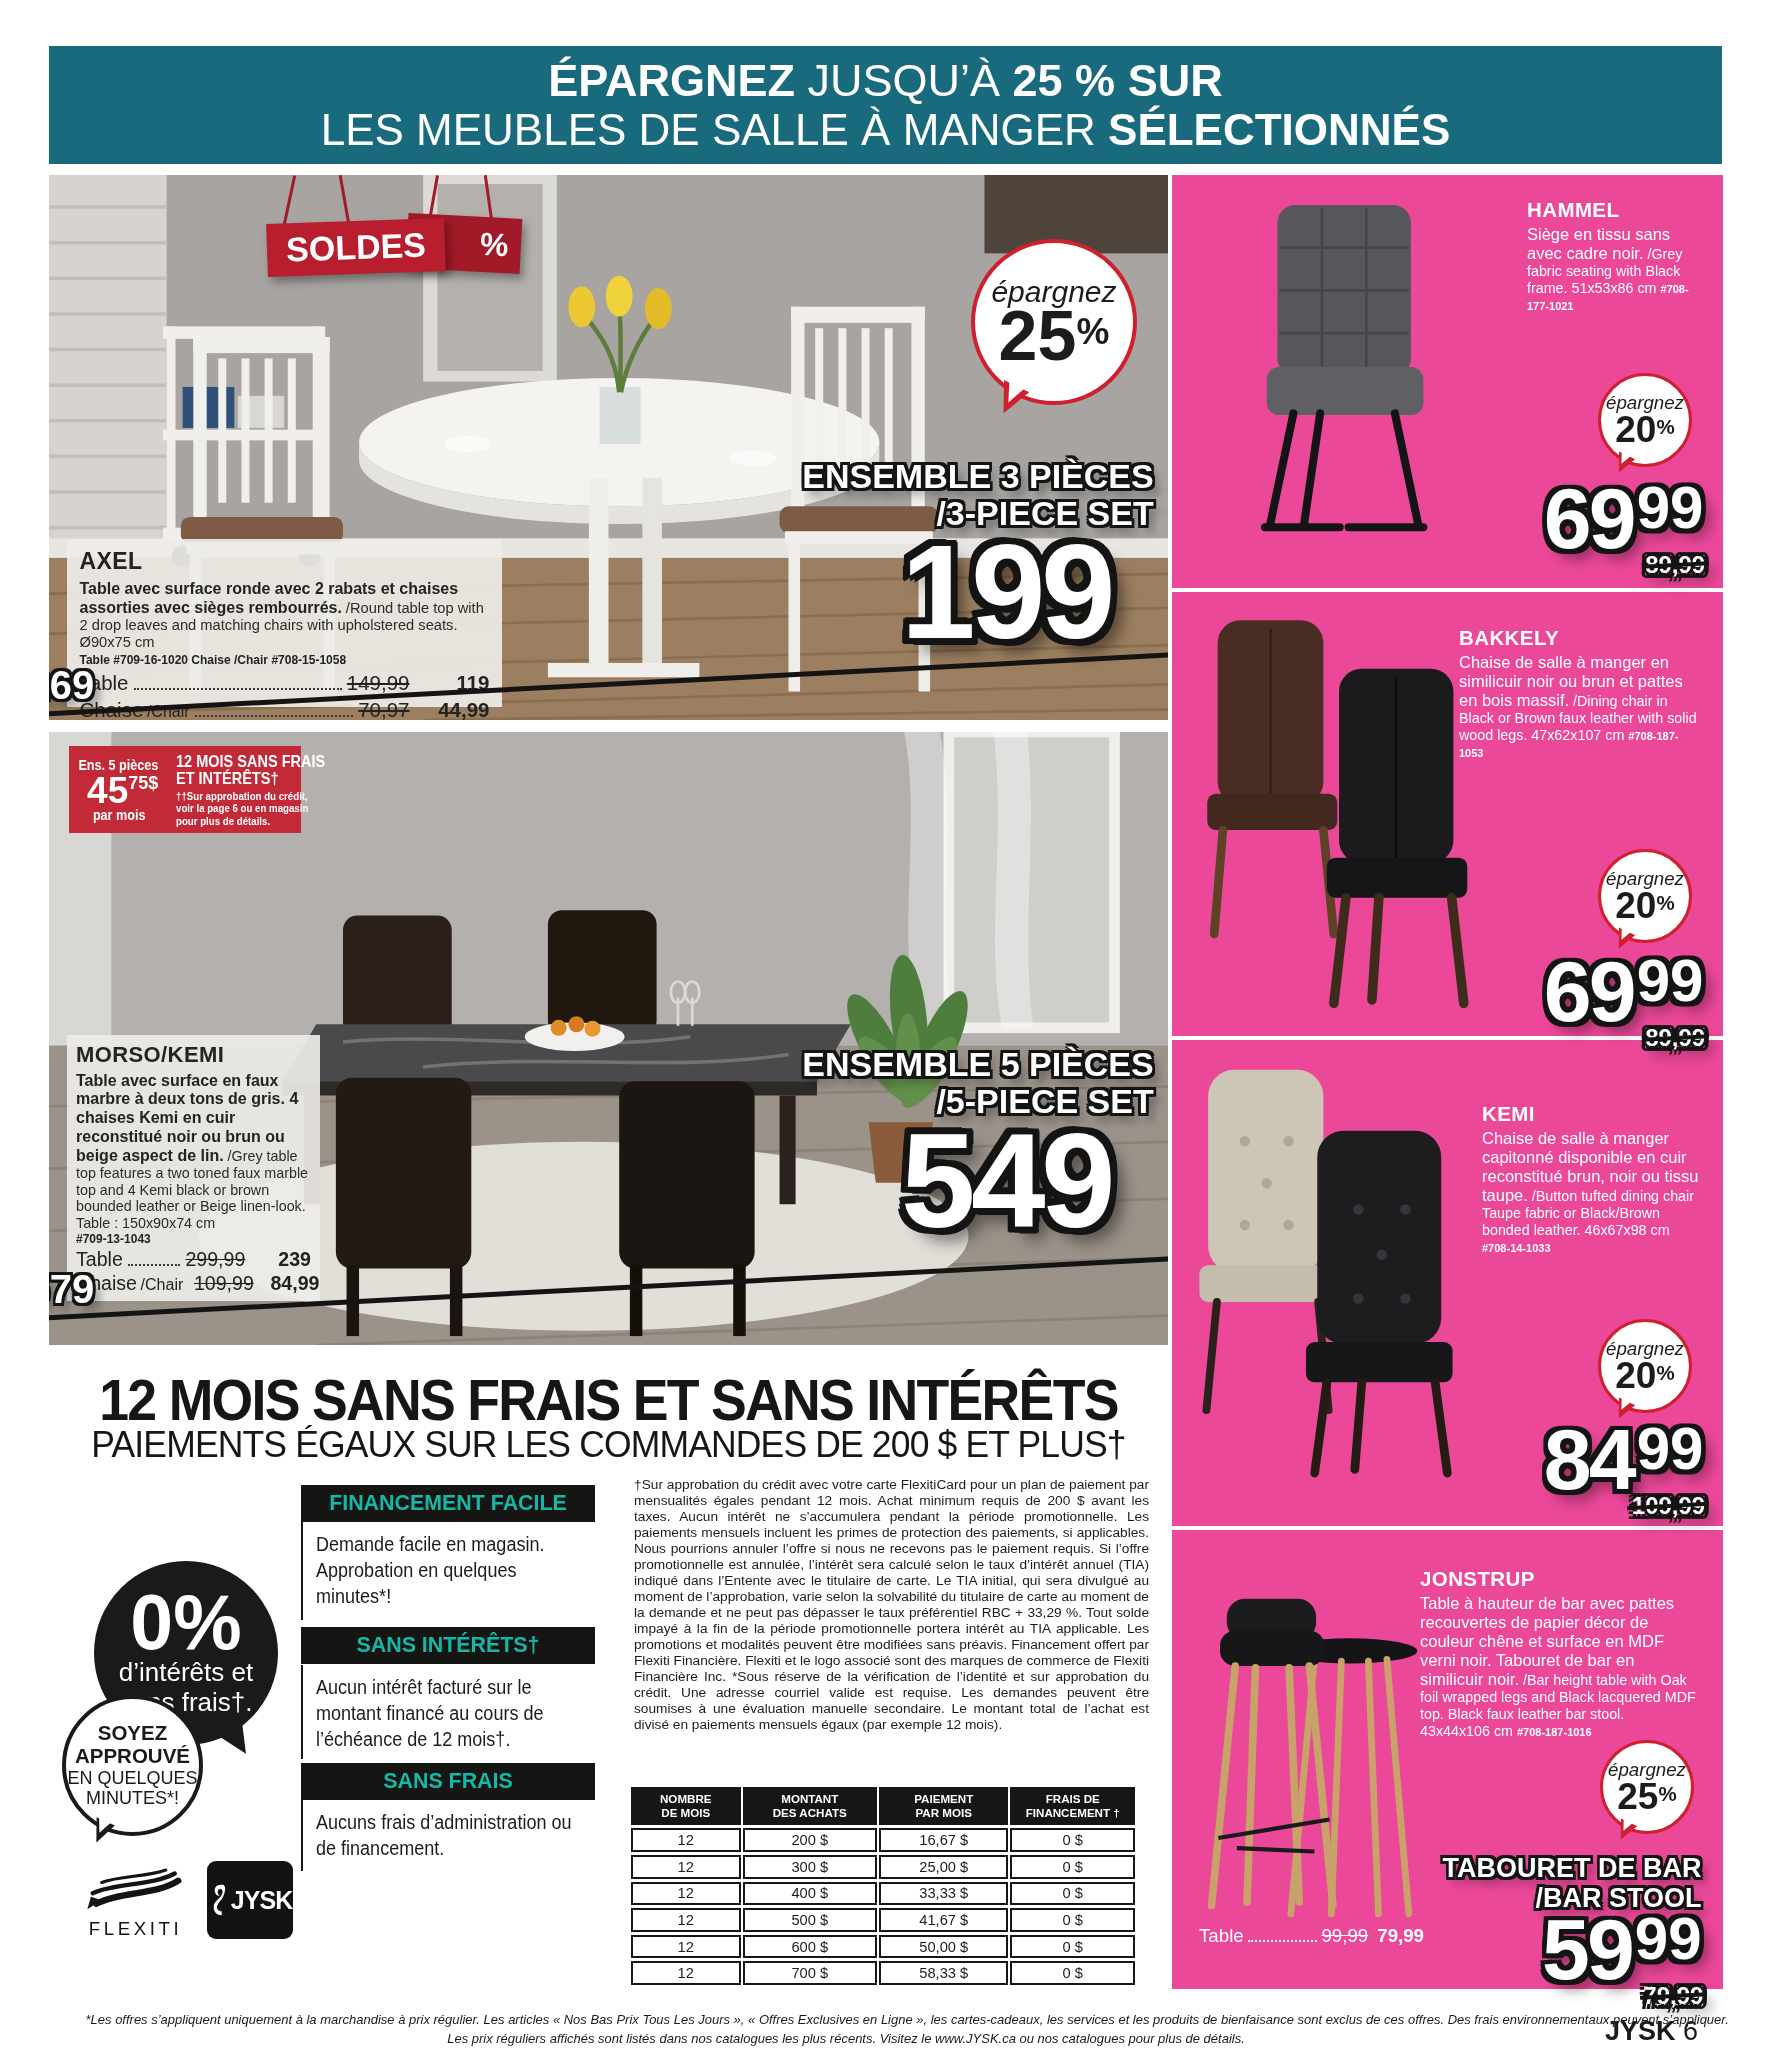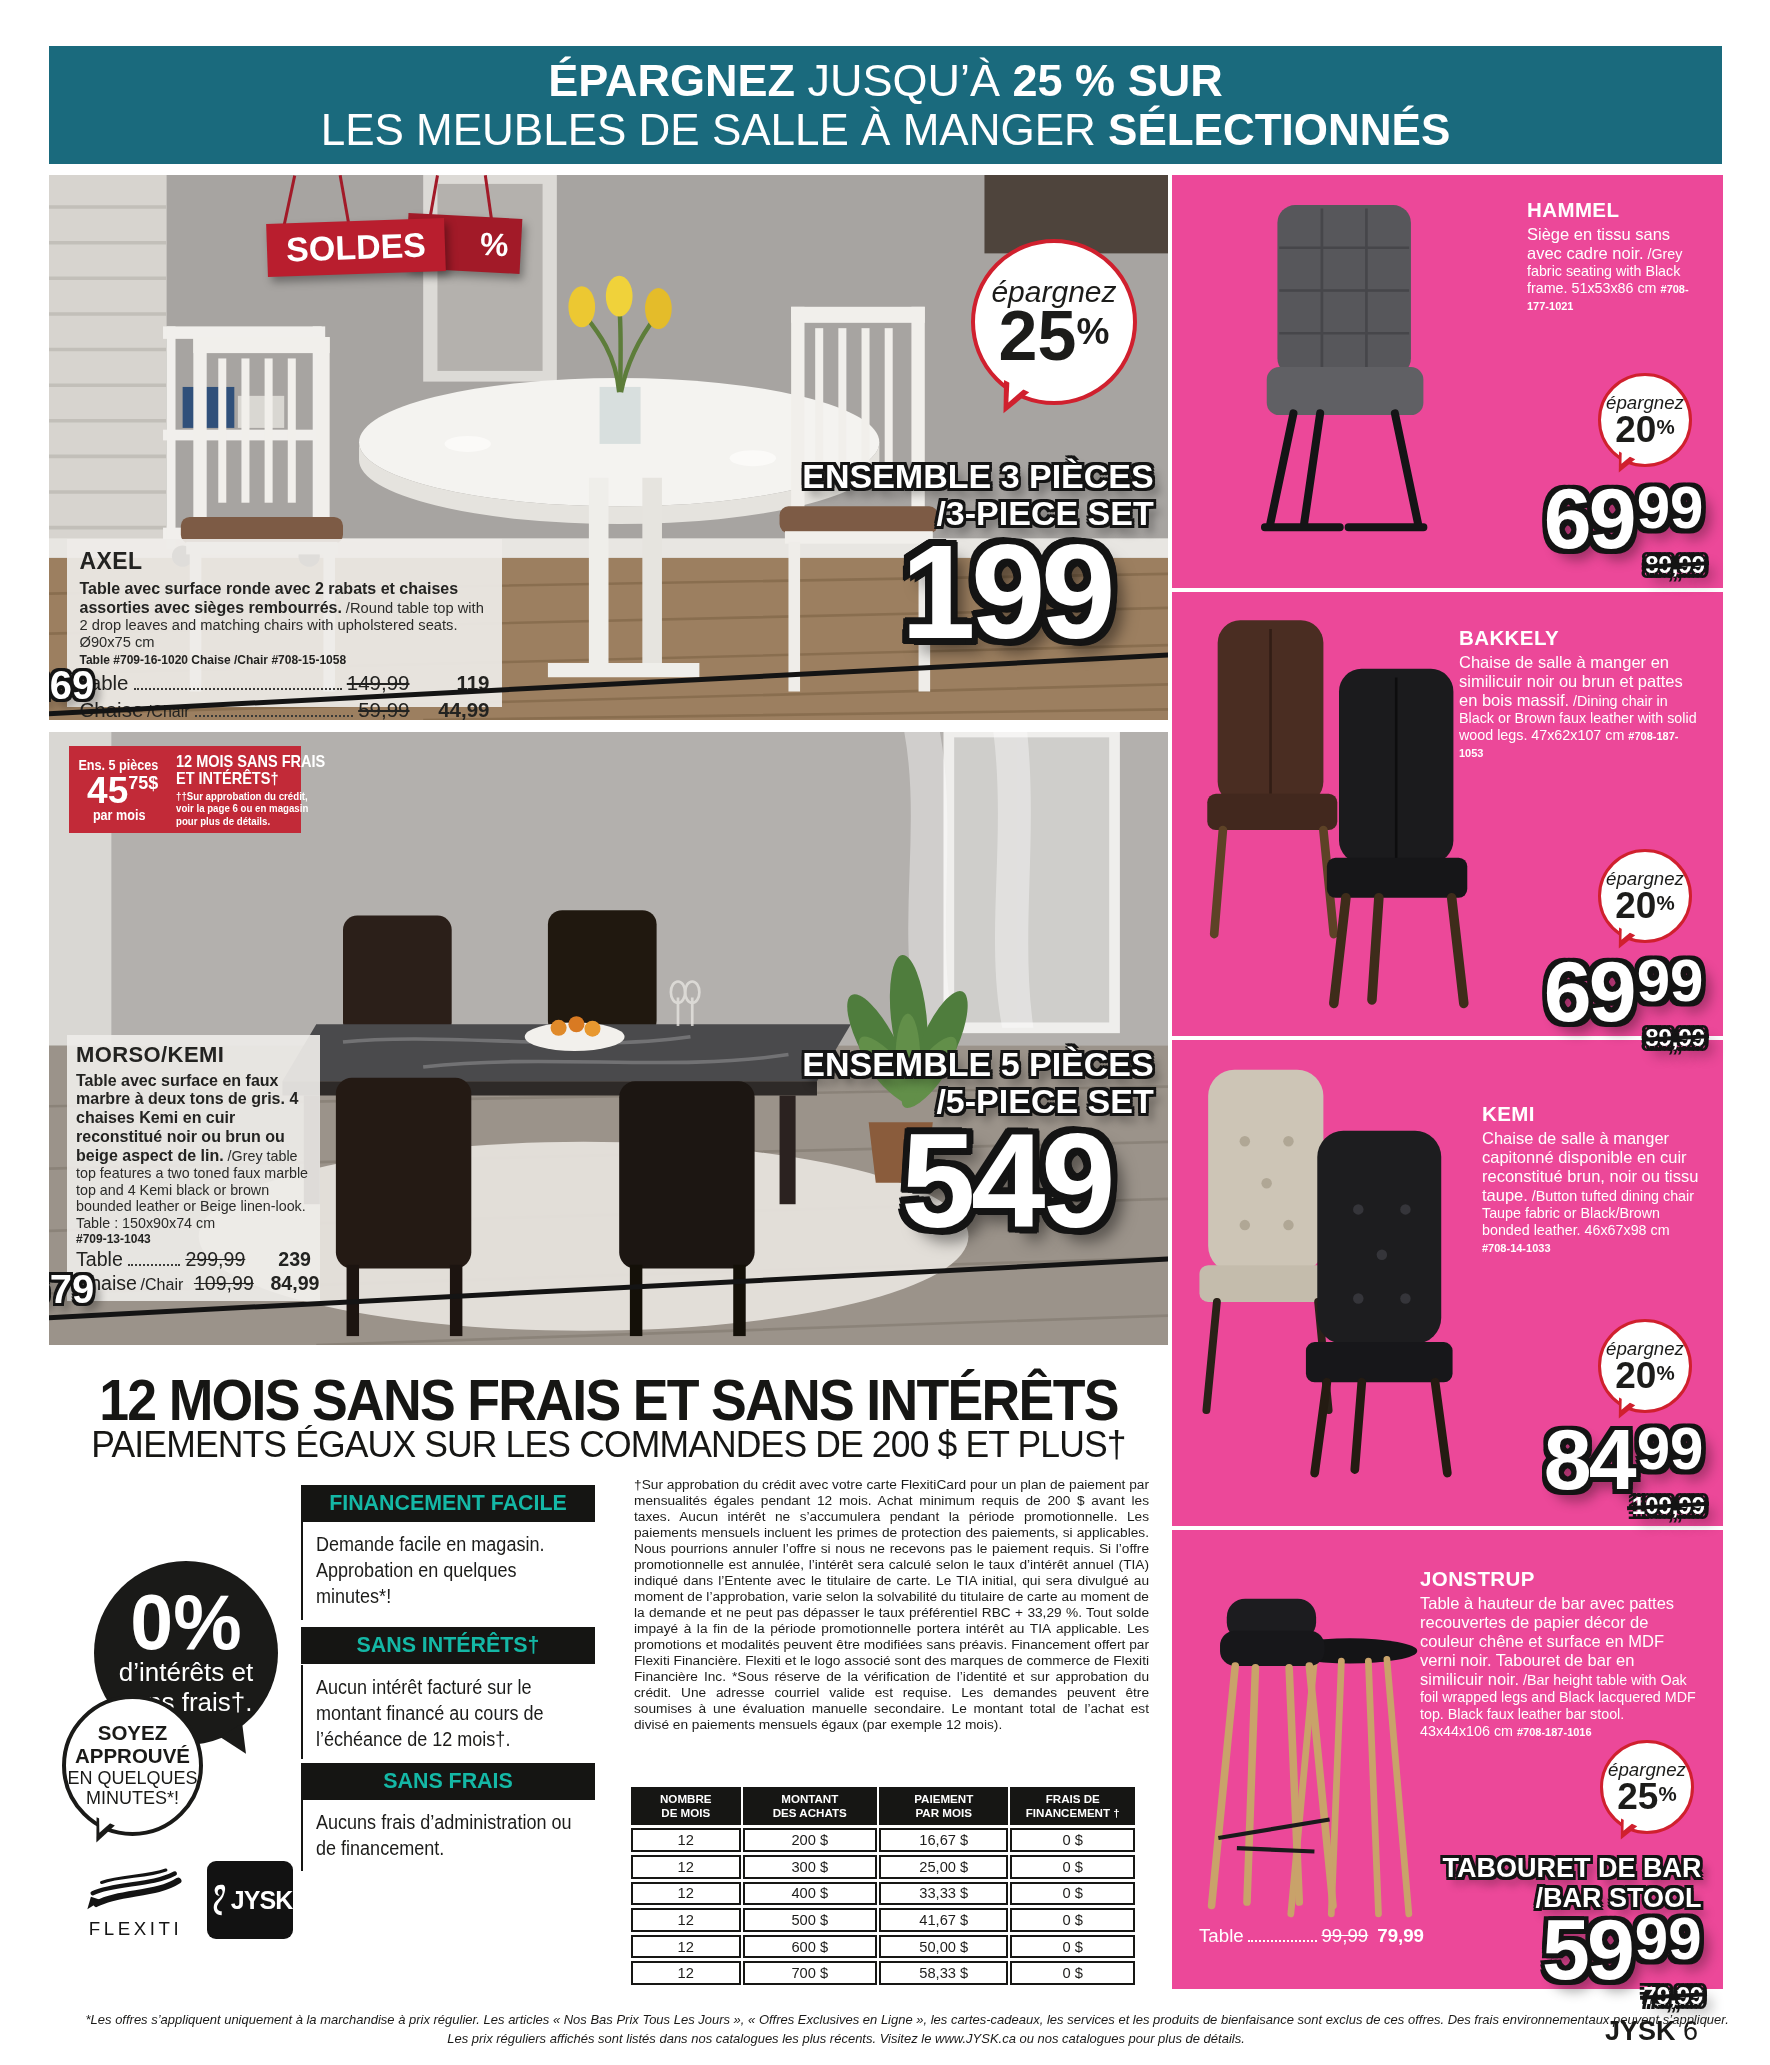--- a/index.html
+++ b/index.html
@@ -256,21 +256,21 @@
       <div class="prow" data-name="price-row">
         <span class="lfr" data-name="price-row-label">Table</span>
         <span class="leader" data-name="dot-leader"></span>
         <span class="pold" data-name="old-price">149,99</span>
         <span class="pnew" data-name="new-price">119</span>
       </div>
       <div class="prow" data-name="price-row">
         <span class="lfr" data-name="price-row-label">Chaise</span>
         <span class="len" data-name="price-row-label-en">/Chair</span>
         <span class="leader" data-name="dot-leader"></span>
-        <span class="pold" data-name="old-price">59,99</span>
+        <span class="pold" data-name="old-price">70,97</span>
         <span class="pnew" data-name="new-price">44,99</span>
       </div>
     </div>
 
     <div class="bubble" data-name="save-25-bubble" style="left:922px;top:64px;width:166px;height:166px;">
       <div class="w" data-name="epargnez-label">épargnez</div>
       <div class="n" data-name="save-percent"><span data-name="save-number">25</span><span class="pc" data-name="percent-sign">%</span></div>
     </div>
 
     <div class="ens ol3" data-name="set3-title" style="right:14.3px;top:283px;">

